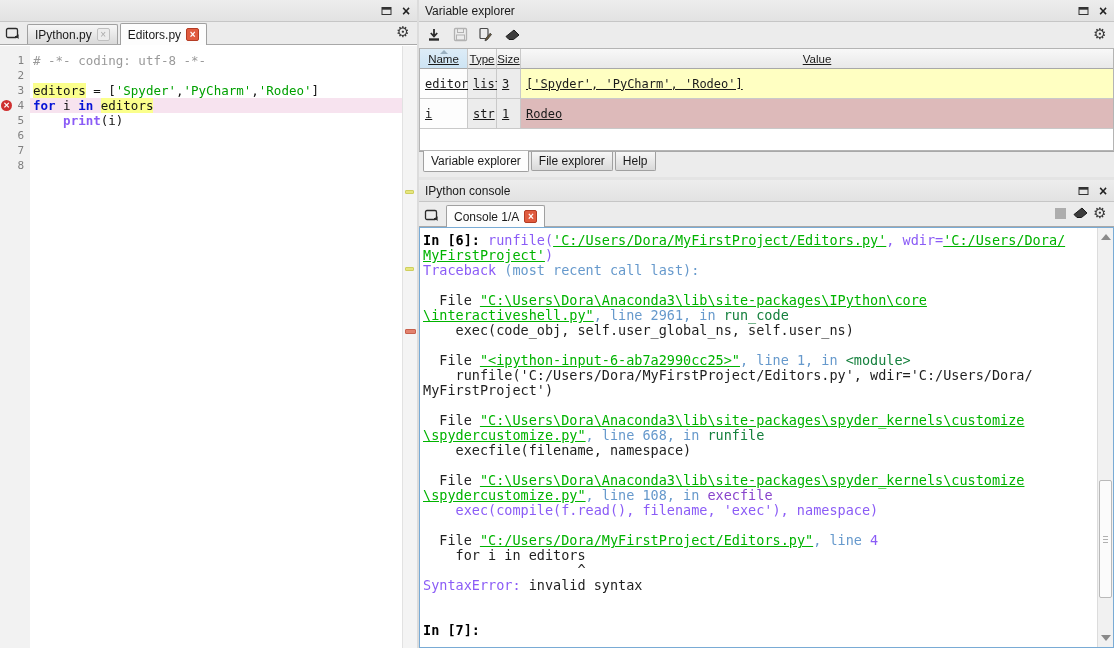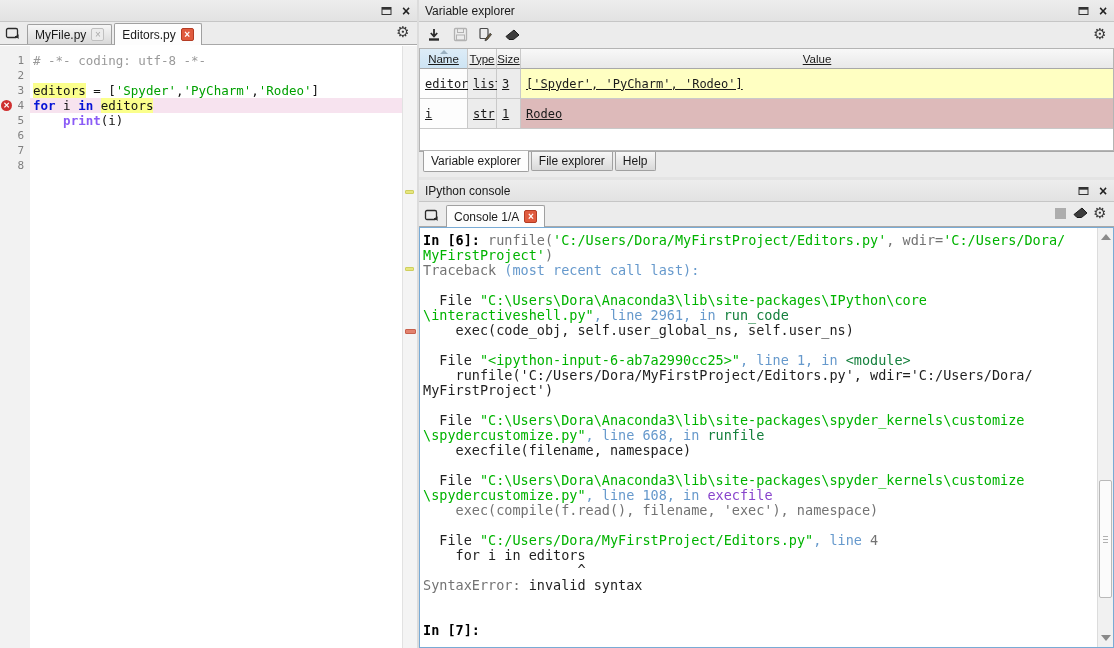--- a/index.html
+++ b/index.html
@@ -87,22 +87,22 @@
 
   
   #console { left:419px; top:180px; width:695px; height:468px; background:#ececec; }
   #console-tabbar { top:22px; height:25px; }
   #console-frame { position:absolute; left:0; right:0; top:47px; bottom:0; background:#fff;
     border:1px solid #79abd5; }
   #console-lines { position:absolute; left:3px; top:5px; right:18px;
     font-family:"DejaVu Sans Mono", monospace; font-size:13.5px; }
   .cline { height:15px; line-height:15px; white-space:pre; }
   .s-prompt { color:#000000; font-weight:bold; }
-  .s-red { color:#737373; }
-  .s-grn { color:#00b300; }
+  .s-red { color:#8b5cf6; }
+  .s-grn { color:#00b300;text-decoration:underline; }
   .s-blu { color:#6699cc; }
   .s-mag { color:#15803d; }
   .s-pur { color:#8844cc; }
   .s-blk { color:#1f1f1f; }
 
   .vscroll { position:absolute; right:0; top:0; bottom:0; width:16px; background:#f1f1f1;
     border-left:1px solid #dcdcdc; }
   .varrow { position:absolute; left:3px; width:0; height:0;
     border-left:5px solid transparent; border-right:5px solid transparent; }
   .varrow.up { top:6px; border-bottom:6px solid #8a8a8a; }
@@ -136,21 +136,21 @@
         </span>
     </div>
     <div class="tabbar" id="editor-tabbar">
       <span class="toolicon" style="margin:0 4px 1px 3px;">
         <svg class="ic" width="16" height="14" viewBox="0 0 16 14">
             <rect x="1.5" y="2.5" width="11" height="9" rx="1.5" fill="none" stroke="#2b2b2b" stroke-width="1.3"></rect>
             <path d="M10 10.5 l3 0 M13 8.5 v3.2 l-2-1.6" fill="#2b2b2b" stroke="#2b2b2b" stroke-width="1.2"></path>
           </svg>
       </span>
       <div class="tab">
-        <span>MyFile.py</span>
+        <span>IPython.py</span>
         <span class="closebox dim">×</span>
       </div>
       <div class="tab active">
         <span>Editors.py</span>
         <span class="closebox red">×</span>
       </div>
       <span class="spacer" style="flex:1;"></span>
       <span class="toolicon" style="margin-bottom:2px;margin-right:4px;">
           <span class="gear">⚙</span>
         </span>

